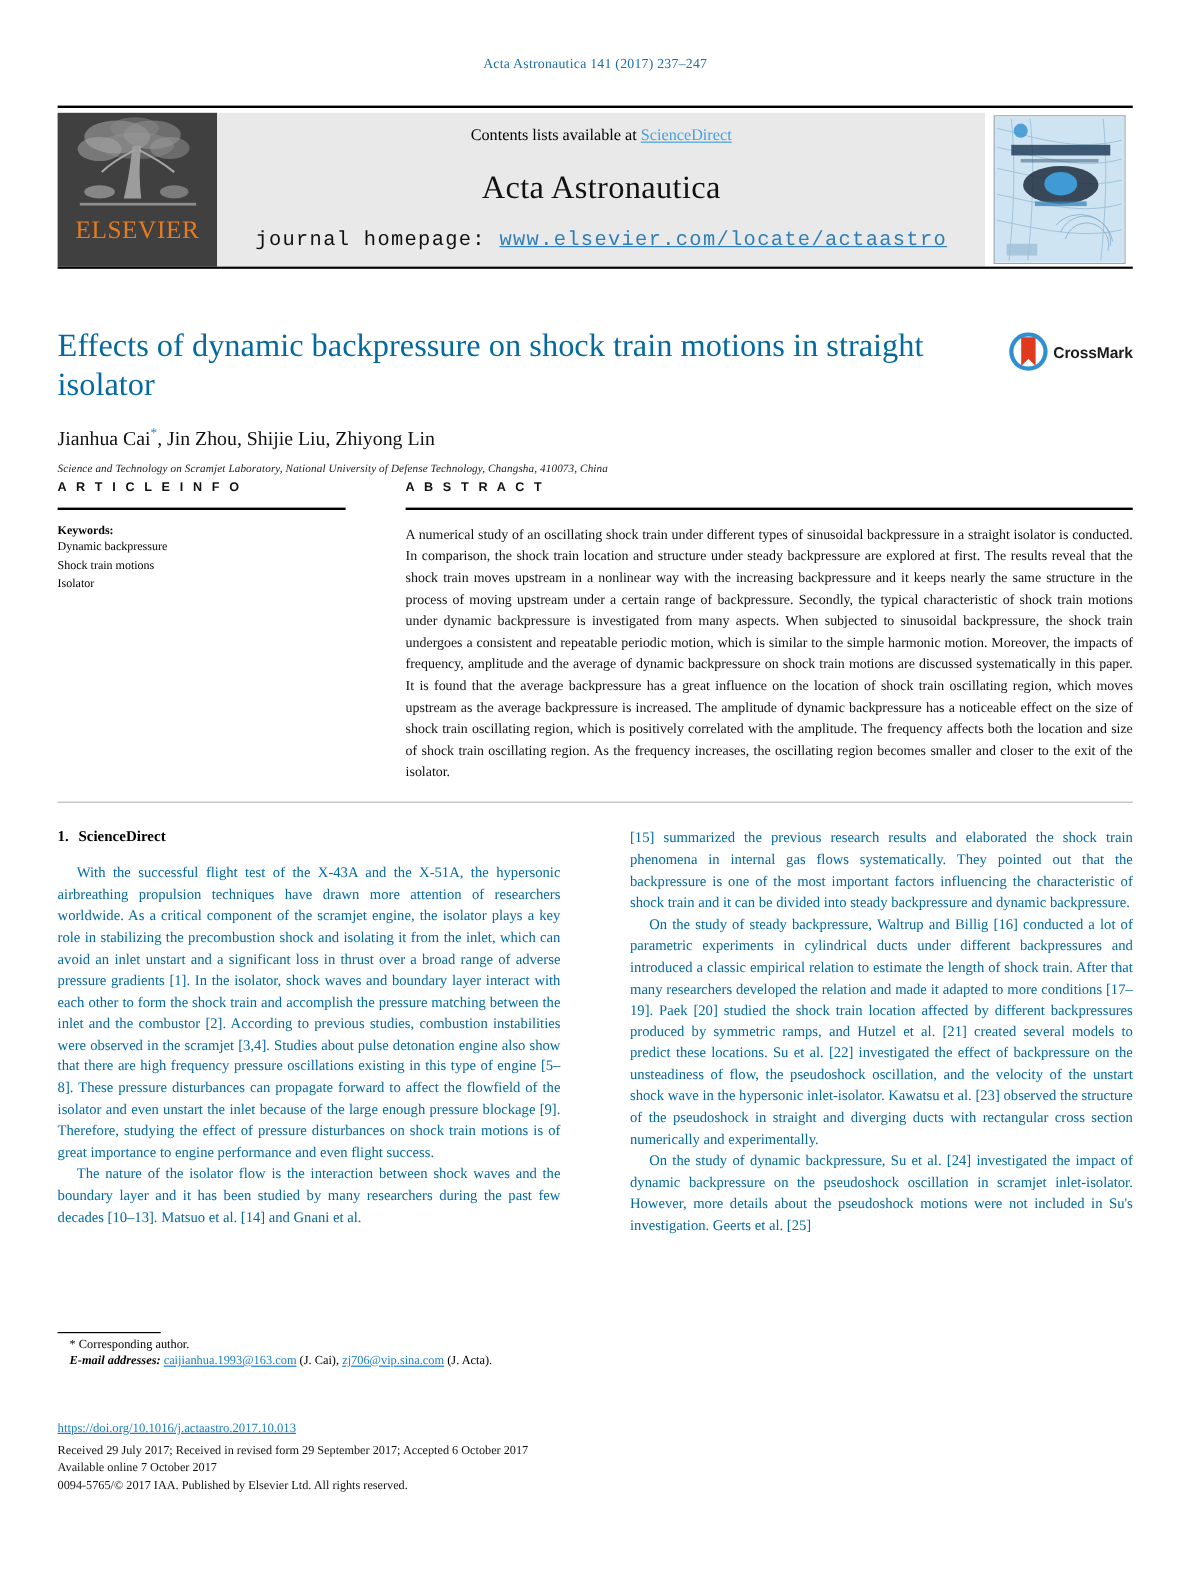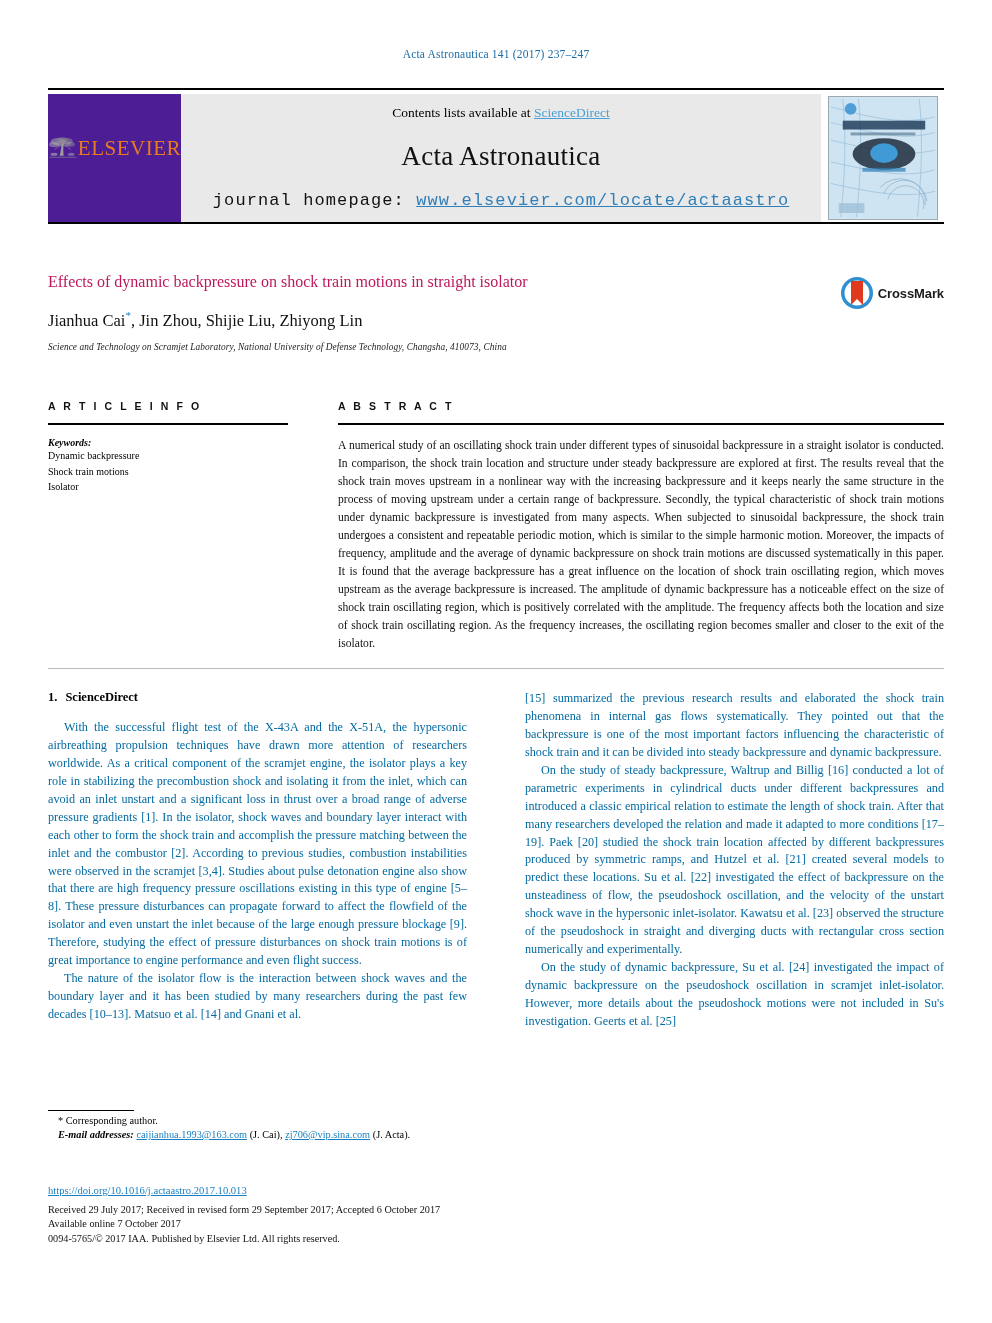--- a/index.html
+++ b/index.html
@@ -49,23 +49,23 @@
     left: 0; top: 4px;
     width: 896px;
     height: 128px;
     display: flex;
     align-items: stretch;
   }
   .elsevier-logo {
     width: 133px;
     flex: 0 0 133px;
     position: relative;
-    background: #4c1d95;
-    display: flex;
-    flex-direction: row;
+    background: #404040;
+    display: flex;
+    flex-direction: column;
     align-items: center;
     justify-content: flex-end;
     padding-bottom: 20px;
     box-sizing: border-box;
   }
   .tree-svg { width: 118px; height: 94px; display:block; }
   .elsevier-word {
     font-family: "Liberation Serif", serif;
     font-size: 21px;
     letter-spacing: .5px;
@@ -115,23 +115,23 @@
   .cover-img {
     width: 110px; height: 124px;
     border: 1px solid #9aa7b0;
     box-sizing: border-box;
     display: block;
   }
 
   
   .title-block { position: absolute; left: 48px; top: 272px; width: 896px; }
   .paper-title {
-    font-size: 16px;
-    font-family: "Liberation Serif", serif;
-    color: #be185d;
+    font-size: 27px;
+    font-family: "Liberation Serif", serif;
+    color: #0369a1;
     line-height: 1.2;
     width: 770px;
   }
   .crossmark {
     position: absolute;
     right: 0px; top: 4px;
     display: flex;
     align-items: center;
     gap: 4px;
   }
@@ -173,21 +173,21 @@
     font-size: 10.5px;
     font-weight: bold;
     letter-spacing: 2.6px;
     color: #111;
   }
   .rule {
     border-top: 2px solid #000;
     margin-top: 11px;
     margin-bottom: 12px;
   }
-  .kw-label { font-size: 10px; font-style: italic; font-weight: bold; }
+  .kw-label { font-size: 10px; font-weight: bold; }
   .kw-item { font-size: 10px; line-height: 1.55; }
   .abstract-text {
     font-size: 11.6px;
     line-height: 1.55;
     text-align: justify;
     color: #111;
     font-family: "Liberation Serif", serif;
   }
   .abs-rule { border-top: 2px solid #000; margin-top: 11px; margin-bottom: 12px; }
 

